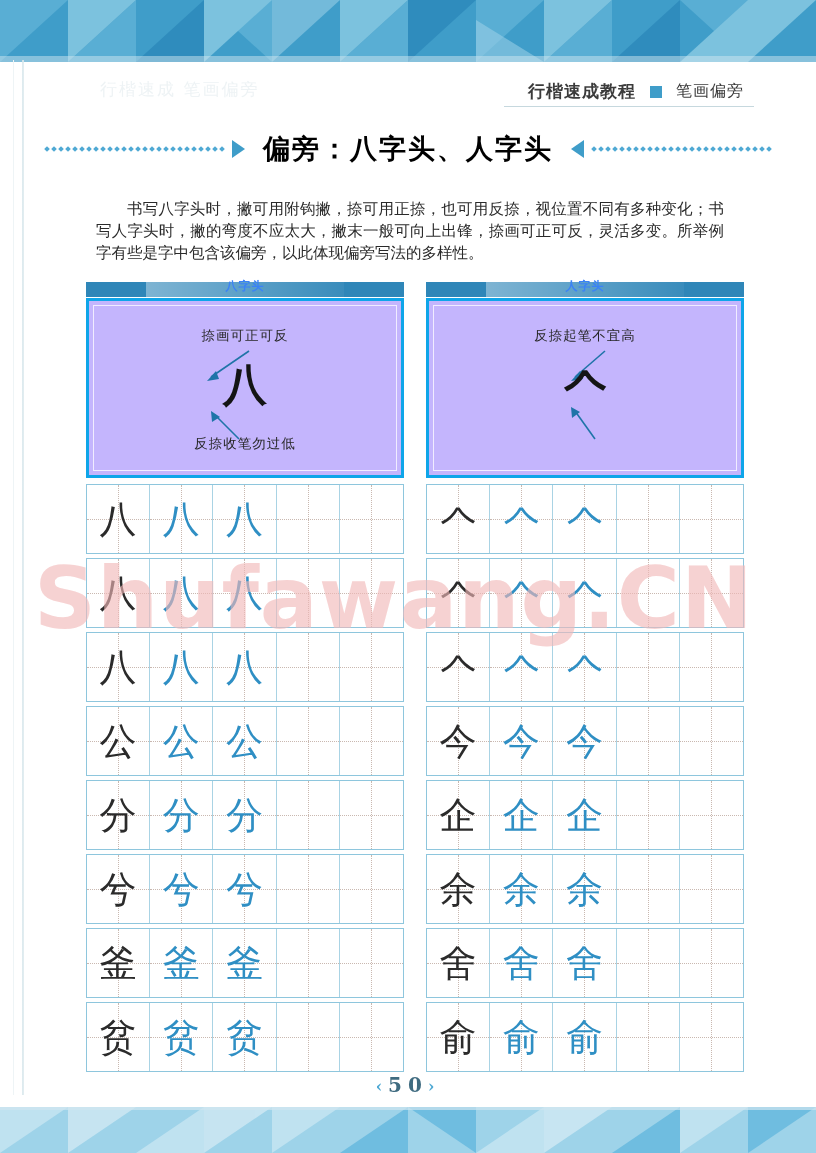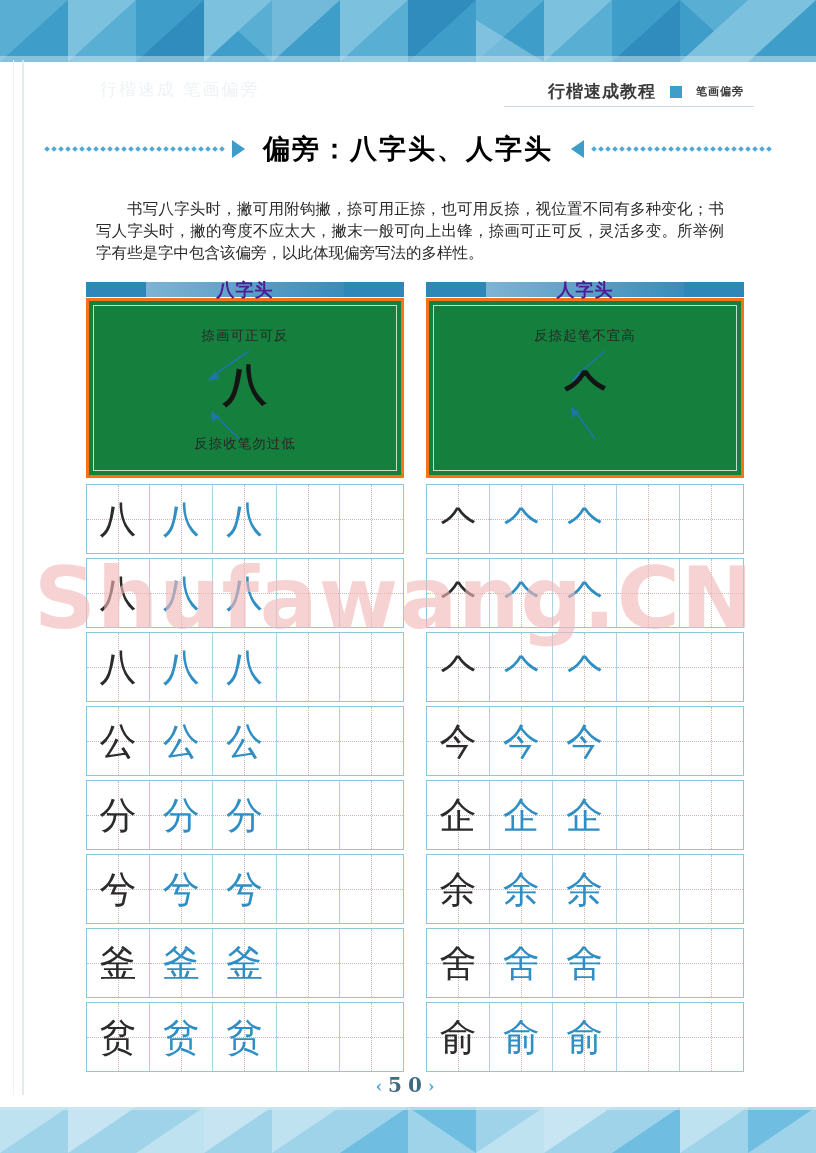--- a/index.html
+++ b/index.html
@@ -20,21 +20,21 @@
 
   .spine{position:absolute;left:22px;top:60px;width:2px;height:1035px;
     background:linear-gradient(to right,#e6f1f4,#c9dde4,#eef5f7);opacity:.85;}
   .spine2{position:absolute;left:13px;top:60px;width:1px;height:1035px;background:#eef4f6;}
 
   
   .hdr{position:absolute;right:72px;top:80px;display:flex;align-items:center;gap:14px;}
   .hdr-title{font-size:17px;color:#3b3b3b;letter-spacing:1px;font-weight:700;
     font-family:"DejaVu Serif","Liberation Serif",serif;}
   .hdr-sq{width:12px;height:12px;background:#3f9dc9;display:inline-block;}
-  .hdr-sub{font-size:11px;color:#3b3b3b;letter-spacing:1px;font-weight:700;
+  .hdr-sub{font-size:16px;color:#3b3b3b;letter-spacing:1px;font-weight:400;
     font-family:"DejaVu Serif","Liberation Serif",serif;}
   .hdr-rule{position:absolute;right:62px;top:106px;width:250px;height:1px;background:#c6d8de;}
   .ghost{position:absolute;left:100px;top:78px;font-size:17px;color:#eef3f5;letter-spacing:2px;
     font-family:"DejaVu Serif","Liberation Serif",serif;}
 
   
   .title-wrap{position:absolute;left:0;top:128px;width:816px;height:42px;
     display:flex;align-items:center;justify-content:center;gap:8px;}
   .dots{display:flex;align-items:center;gap:3px;}
   .dots i{width:4px;height:4px;background:#4fa9d4;display:block;transform:rotate(45deg);}
@@ -52,24 +52,24 @@
 
   
   .panels{position:absolute;left:86px;top:282px;width:658px;height:196px;
     display:flex;justify-content:space-between;}
   .panel{width:318px;height:196px;position:relative;}
   .panel-bar{position:absolute;left:0;top:0;width:318px;height:15px;
     background:linear-gradient(to bottom,#2f86b8,#2f86b8);}
   .panel-bar:after{content:"";position:absolute;left:60px;top:0;width:198px;height:15px;
     background:linear-gradient(to right,rgba(255,255,255,.38),rgba(255,255,255,.05));}
   .panel-name{position:absolute;left:0;top:-4px;width:318px;text-align:center;
-    font-size:18px;font-weight:700;color:#4c1d95;letter-spacing:1px;z-index:4;
+    font-size:12px;font-weight:700;color:#3b82f6;letter-spacing:1px;z-index:4;
     font-family:"DejaVu Serif","Liberation Serif",serif;}
   .panel-body{position:absolute;left:0;top:16px;width:318px;height:180px;
-    background:#15803d;border:3px solid #f97316;box-sizing:border-box;}
+    background:#c4b5fd;border:3px solid #0ea5e9;box-sizing:border-box;}
   .panel-inner{position:absolute;inset:4px;border:1px solid rgba(255,255,255,.75);}
   .anno{position:absolute;font-size:13.5px;color:#262626;letter-spacing:1px;white-space:nowrap;
     font-family:"DejaVu Serif","Liberation Serif",serif;}
   .anno-top{left:0;top:26px;width:100%;text-align:center;}
   .anno-bot{left:0;bottom:22px;width:100%;text-align:center;}
   .glyph-demo{position:absolute;left:0;top:62px;width:100%;text-align:center;
     font-size:44px;line-height:44px;color:#141414;font-weight:600;
     font-family:"DejaVu Serif","Liberation Serif",serif;}
   .ptr{position:absolute;}
 

